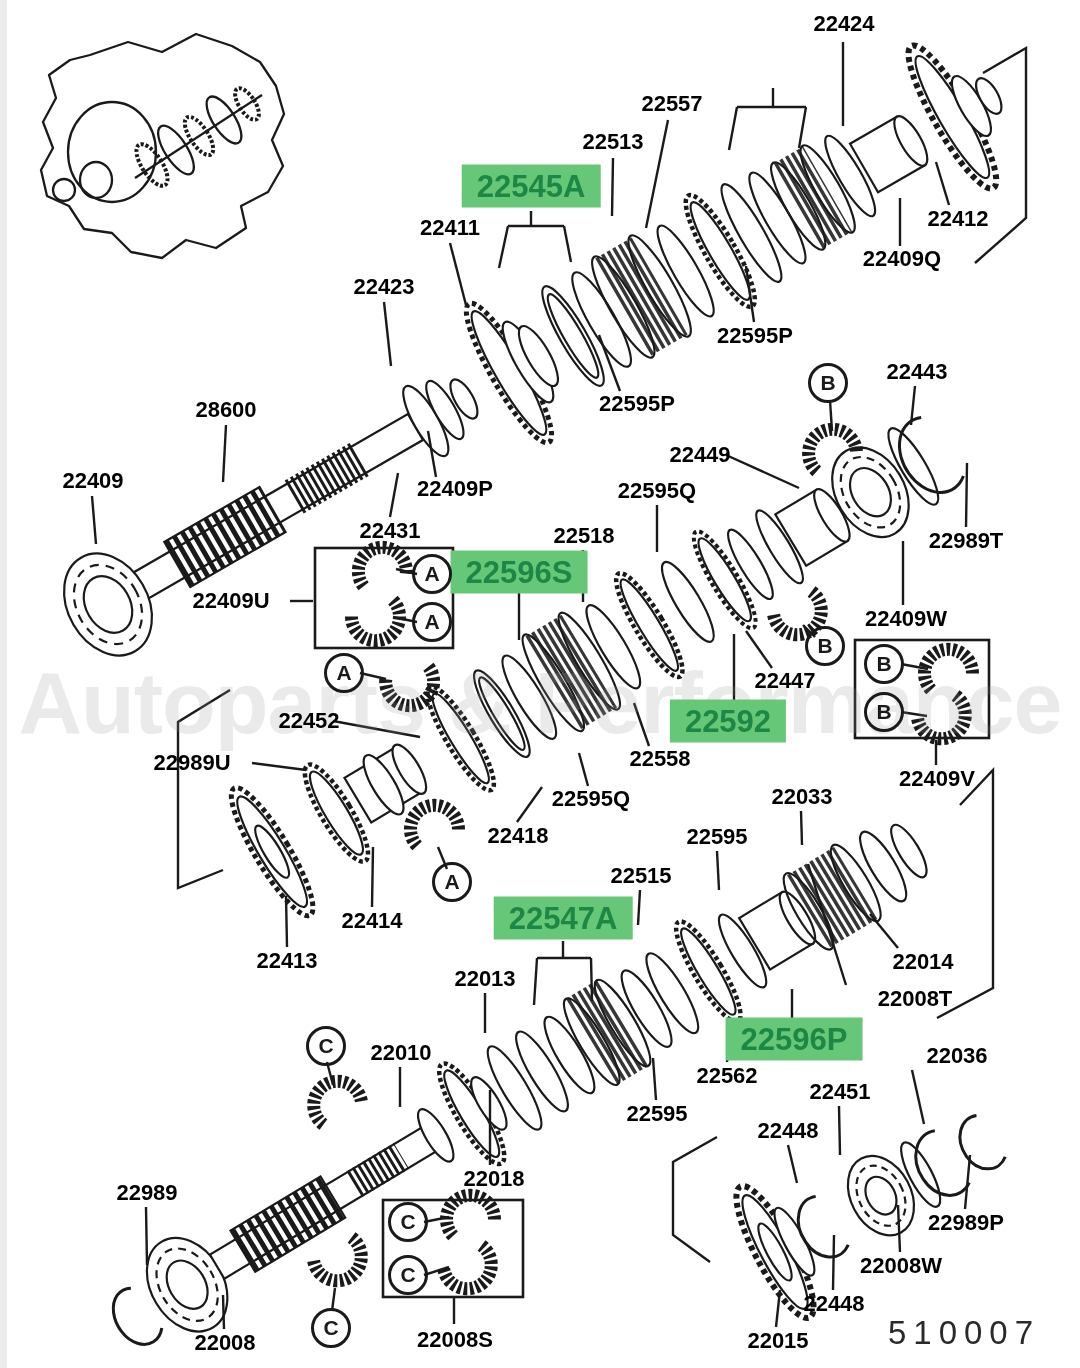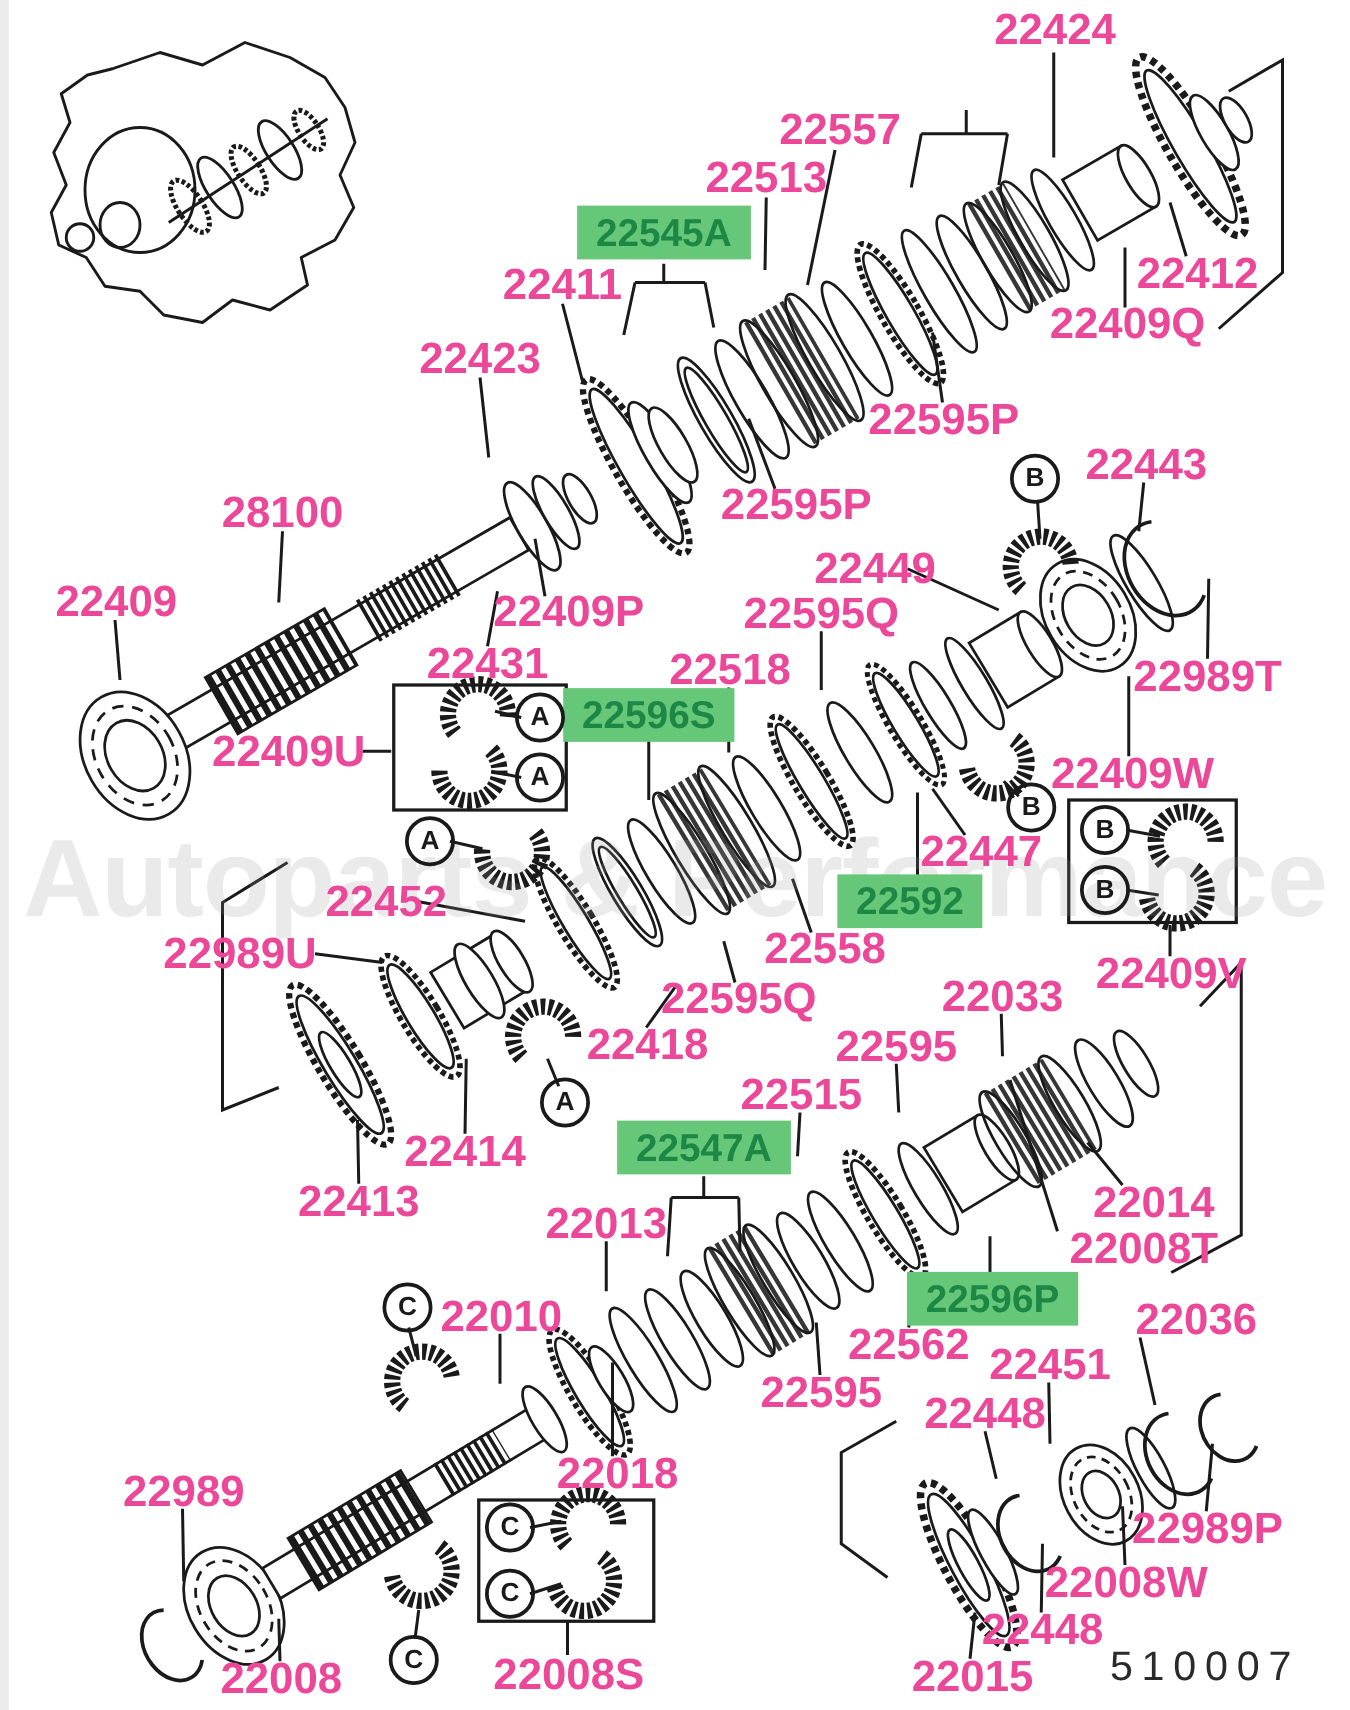--- a/index.html
+++ b/index.html
@@ -7,22 +7,22 @@
          font-family:"Liberation Sans",sans-serif;}
   .edge-strip{position:absolute;left:0;top:0;width:7px;height:100%;background:#ececec;}
   svg.art{position:absolute;left:0;top:0;z-index:1;}
   .wm-brand{position:absolute;left:505px;top:535px;transform:translate(-50%,-50%);
     font-family:"DejaVu Serif",serif;font-weight:700;font-size:330px;letter-spacing:-8px;
     color:rgba(205,98,98,0.30);z-index:2;pointer-events:none;white-space:nowrap;}
   .wm-tag{position:absolute;left:540px;top:703px;transform:translate(-50%,-50%);
     font-weight:700;font-size:88px;letter-spacing:-1px;color:rgba(150,150,150,0.20);
     z-index:2;pointer-events:none;white-space:nowrap;}
   .annot{position:absolute;left:0;top:0;width:100%;height:100%;z-index:3;}
-  .part-label{position:absolute;transform:translate(-50%,-50%);font-weight:700;font-size:35px;
-    color:#ec4899;white-space:nowrap;line-height:1;}
+  .part-label{position:absolute;transform:translate(-50%,-50%);font-weight:700;font-size:22px;
+    color:#000000;white-space:nowrap;line-height:1;}
   .part-label.hl{background:var(--hl-bg,#66c778);color:var(--hl-fg,#1d8745);
     padding:6px 15px;font-size:31px;}
   .callout{position:absolute;transform:translate(-50%,-50%);width:34px;height:34px;
     border:3px solid #1a1a1a;border-radius:50%;display:flex;align-items:center;
     justify-content:center;font-weight:700;font-size:21px;color:#1a1a1a;background:transparent;}
   .draw-num{position:absolute;transform:translate(-50%,-50%);font-weight:400;font-size:33px;
     letter-spacing:7px;color:#2a2a2a;white-space:nowrap;}
 </style>
 </head>
 <body>
@@ -303,21 +303,21 @@
   <div class="part-label" style="left: 844px; top: 24px;">22424</div>
       <div class="part-label" style="left: 672px; top: 104px;">22557</div>
       <div class="part-label" style="left: 613px; top: 142px;">22513</div>
       <div class="part-label hl" style="left: 531px; top: 186px;">22545A</div>
       <div class="part-label" style="left: 450px; top: 228px;">22411</div>
       <div class="part-label" style="left: 384px; top: 287px;">22423</div>
       <div class="part-label" style="left: 958px; top: 219px;">22412</div>
       <div class="part-label" style="left: 902px; top: 259px;">22409Q</div>
       <div class="part-label" style="left: 755px; top: 336px;">22595P</div>
       <div class="part-label" style="left: 637px; top: 404px;">22595P</div>
-      <div class="part-label" style="left: 226px; top: 410px;">28100</div>
+      <div class="part-label" style="left: 226px; top: 410px;">28600</div>
       <div class="part-label" style="left: 93px; top: 481px;">22409</div>
       <div class="part-label" style="left: 455px; top: 489px;">22409P</div>
       <div class="part-label" style="left: 390px; top: 531px;">22431</div>
       <div class="part-label" style="left: 231px; top: 601px;">22409U</div>
       <div class="part-label hl" style="left: 519px; top: 572px;">22596S</div>
       <div class="part-label" style="left: 584px; top: 536px;">22518</div>
       <div class="part-label" style="left: 657px; top: 491px;">22595Q</div>
       <div class="part-label" style="left: 700px; top: 455px;">22449</div>
       <div class="part-label" style="left: 917px; top: 372px;">22443</div>
       <div class="part-label" style="left: 966px; top: 541px;">22989T</div>

